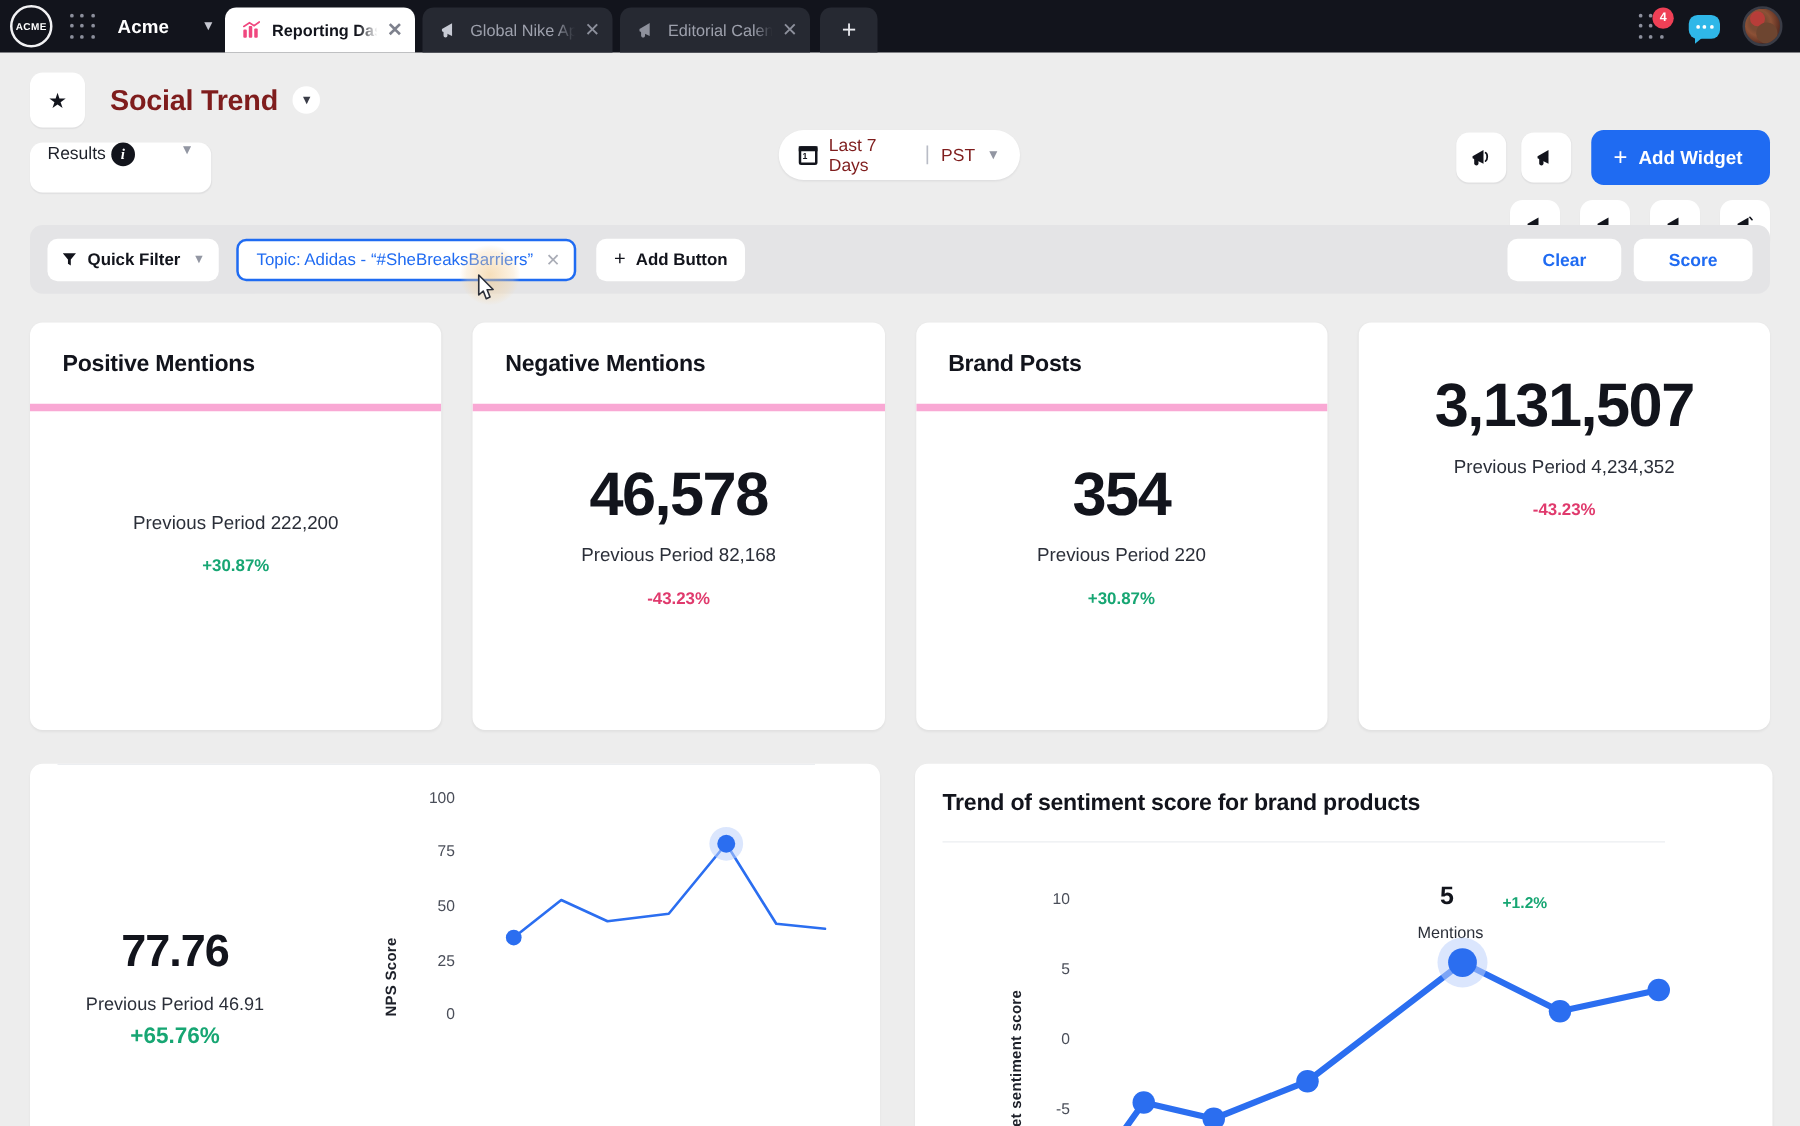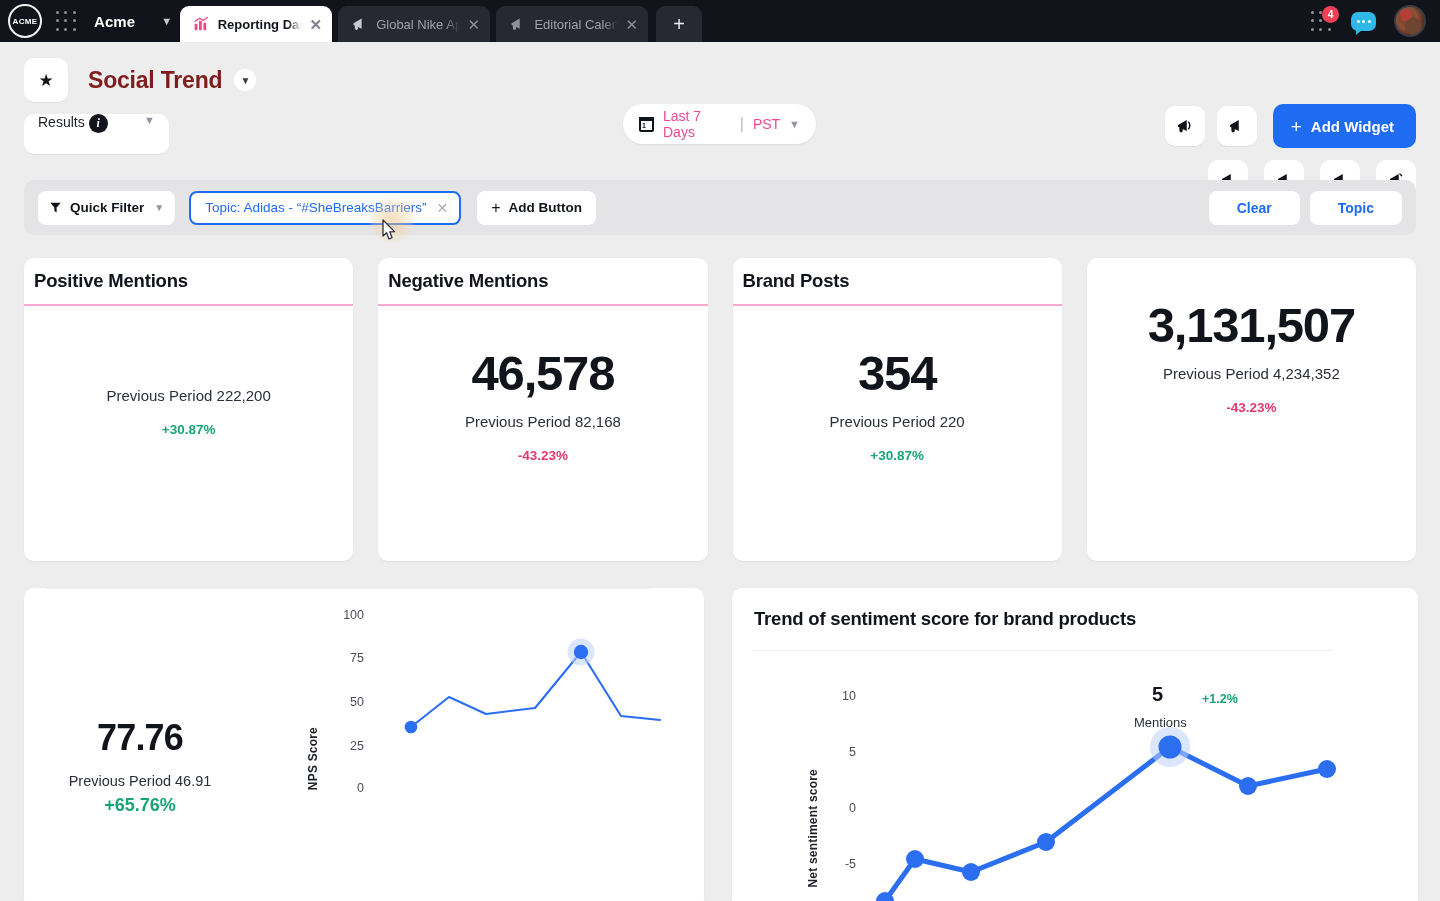--- a/index.html
+++ b/index.html
@@ -129,21 +129,21 @@
   .cal-icon {
     width: 15px; height: 15px; border: 2px solid #12141c; border-radius: 2px;
     position: relative; flex: 0 0 auto;
   }
   .cal-icon:before {
     content: ""; position: absolute; left: -2px; right: -2px; top: -2px; height: 4px; background: #12141c;
   }
   .cal-icon:after {
     content: "1"; position: absolute; left: 1px; top: 3px; font-size: 7px; color: #12141c; font-weight: bold; line-height: 8px;
   }
-  .date-text { font-size: 14px; color: #ec4899; }
+  .date-text { font-size: 14px; color: #7f1d1d; }
   .date-sep { color: #b9bcc6; }
   .date-caret { margin-left: auto; font-size: 11px; color: #9296a2; }
 
   .hdr-actions { position: absolute; right: 24px; top: 62px; display: flex; align-items: center; gap: 12px; }
   .icon-btn {
     width: 40px; height: 40px; background: #fff; border-radius: 10px;
     display: flex; align-items: center; justify-content: center;
     box-shadow: 0 1px 1px rgba(16,18,28,.06);
   }
   .add-widget {
@@ -198,22 +198,22 @@
   
   .cards-row {
     margin: 23px 24px 0 24px; display: grid;
     grid-template-columns: repeat(4, 1fr); gap: 25px;
   }
   .card {
     background: #fff; border-radius: 10px; box-shadow: 0 1px 2px rgba(16,18,28,.05);
     overflow: hidden;
   }
   .card-head {
-    height: 48px; display: flex; align-items: center; padding: 0 10px;
-    border-bottom: 2px solid #f9a8d4;
+    height: 71px; display: flex; align-items: center; padding: 0 26px;
+    border-bottom: 6px solid #f9a8d4;
   }
   .card-title { font-size: 18.5px; font-weight: bold; color: #12141c; letter-spacing: -.2px; }
   .kpi-body { height: 255px; display: flex; flex-direction: column; align-items: center; justify-content: center; padding-bottom: 56px; }
   .kpi-value { font-size: 49px; font-weight: bold; color: #12141c; letter-spacing: -1.2px; line-height: 1.06; }
   .kpi-prev { font-size: 15px; color: #2b2f39; margin-top: 13px; }
   .kpi-delta { font-size: 13.5px; font-weight: bold; margin-top: 18px; }
   .up { color: #17a673; }
   .down { color: #e03a6d; }
 
   
@@ -398,21 +398,21 @@
     <span class="chip-x">✕</span>
   </div>
 
   <div class="add-btn">
     <span class="plus">+</span>
     <span>Add Button</span>
   </div>
 
   <div class="fb-right">
     <div class="link-btn">Clear</div>
-    <div class="link-btn">Topic</div>
+    <div class="link-btn">Score</div>
   </div>
 </div>
 
 <div class="click-halo"></div>
 <svg class="cursor" viewBox="0 0 26 30">
   <path d="M5 2 L5 18 L8.6 14.8 L11 21 L14 19.6 L11.7 13.8 L16.5 13.6 Z" fill="#fff" stroke="#2b2f39" stroke-width="1.3" stroke-linejoin="round"></path>
 </svg>
 
 <div class="cards-row">
   <div class="card">

